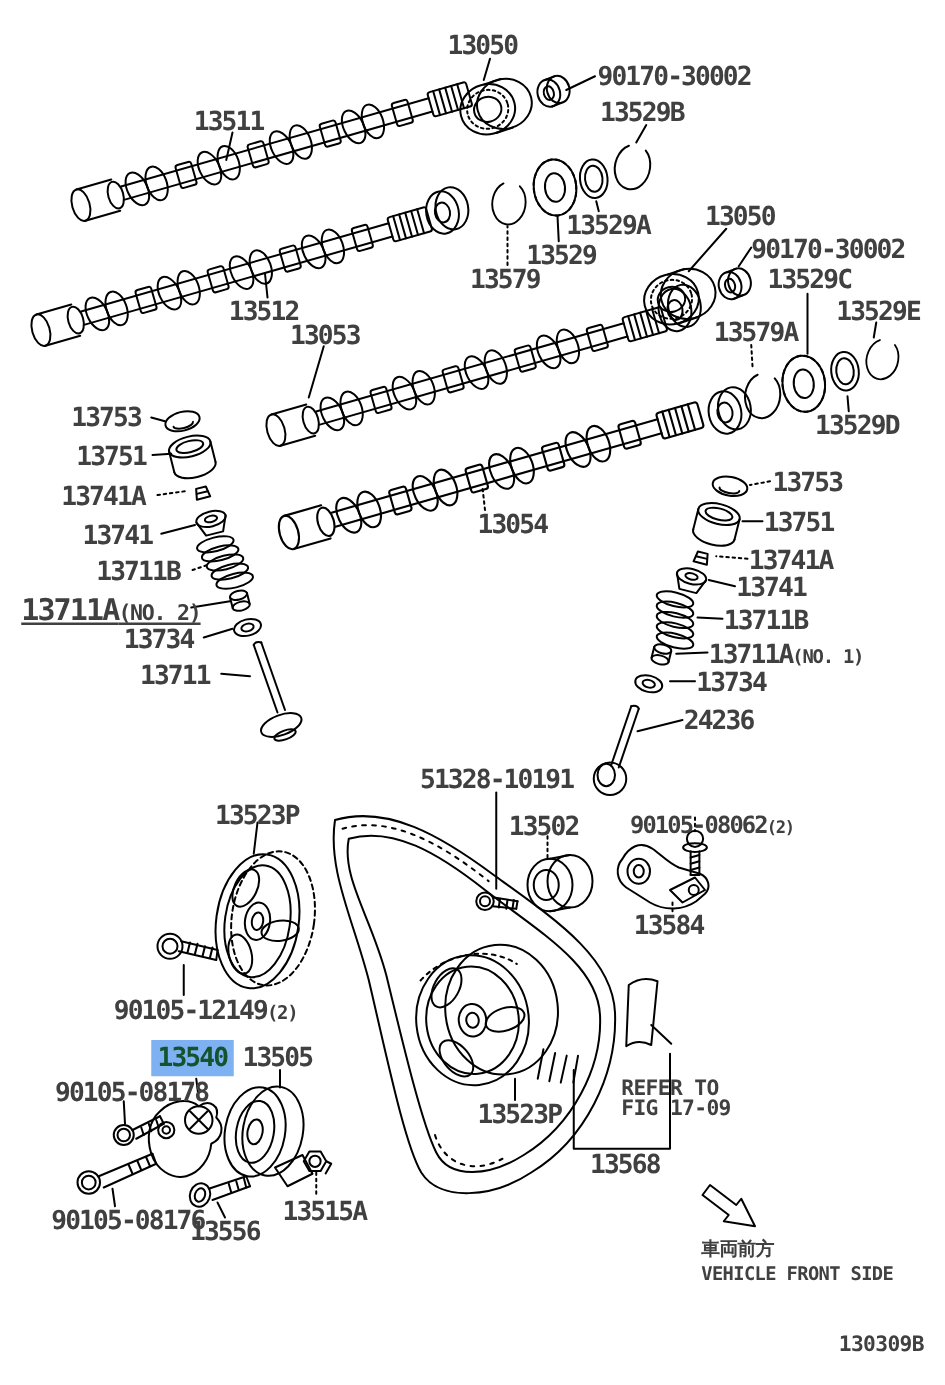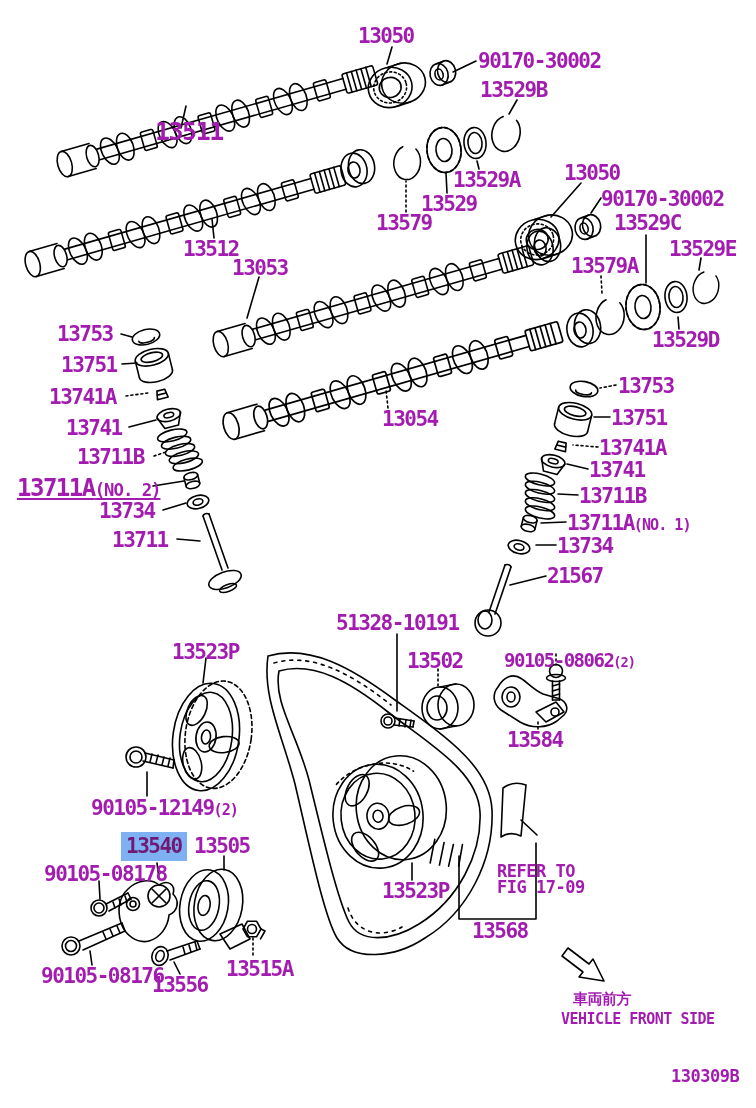--- a/index.html
+++ b/index.html
@@ -3,21 +3,21 @@
 <meta charset="utf-8">
 <style>
   html,body{margin:0;padding:0;background:#fff;}
   .canvas{position:relative;width:756px;height:1108px;background:#fff;overflow:hidden;
           font-family:"DejaVu Sans Mono","Liberation Mono",monospace;}
   svg{position:absolute;left:0;top:0;}
   svg *{stroke:#000;fill:none;stroke-width:1.6;stroke-linecap:round;stroke-linejoin:round;}
   .dd{stroke-dasharray:2,3;}
   .labels{position:absolute;left:0;top:0;width:756px;height:1108px;}
   .label{position:absolute;font-weight:bold;line-height:1;white-space:nowrap;
-         letter-spacing:-1.5px;color:#a21caf;}
+         letter-spacing:-1.5px;color:#404040;}
   .label .suffix{font-size:0.72em;letter-spacing:-1px;}
   .label.hl{padding:4px 5px 4px 5px;transform:translate(-5px,-4px);}
   .label.note{letter-spacing:-0.5px;}
 </style>
 </head>
 <body>
 
 <div class="canvas">
 
 <svg width="756" height="1108" viewBox="0 0 756 1108">
@@ -401,21 +401,21 @@
     <line x1="174" y1="962" x2="180" y2="974"></line>
     <line class="dd" x1="253" y1="938" x2="253" y2="957"></line>
     <line x1="412" y1="863" x2="412" y2="880"></line>
   </g>
 </svg>
 
 <div class="labels">
       <div class="label" style="left: 358px; top: 26px; font-size: 21px;"><span>13050</span></div>
       <div class="label" style="left: 478px; top: 51px; font-size: 21px;"><span>90170-30002</span></div>
       <div class="label" style="left: 480px; top: 80px; font-size: 21px;"><span>13529B</span></div>
-      <div class="label" style="left: 155px; top: 87px; font-size: 25px; margin-top: 32px;"><span>13511</span></div>
+      <div class="label" style="left: 155px; top: 87px; font-size: 21px;"><span>13511</span></div>
       <div class="label" style="left: 453px; top: 170px; font-size: 21px;"><span>13529A</span></div>
       <div class="label" style="left: 421px; top: 194px; font-size: 21px;"><span>13529</span></div>
       <div class="label" style="left: 376px; top: 213px; font-size: 21px;"><span>13579</span></div>
       <div class="label" style="left: 564px; top: 163px; font-size: 21px;"><span>13050</span></div>
       <div class="label" style="left: 601px; top: 189px; font-size: 21px;"><span>90170-30002</span></div>
       <div class="label" style="left: 614px; top: 213px; font-size: 21px;"><span>13529C</span></div>
       <div class="label" style="left: 669px; top: 239px; font-size: 21px;"><span>13529E</span></div>
       <div class="label" style="left: 183px; top: 239px; font-size: 21px;"><span>13512</span></div>
       <div class="label" style="left: 232px; top: 258px; font-size: 21px;"><span>13053</span></div>
       <div class="label" style="left: 571px; top: 256px; font-size: 21px;"><span>13579A</span></div>
@@ -429,35 +429,35 @@
       <div class="label" style="left: 17px; top: 476px; font-size: 24px; text-decoration: underline;"><span>13711A</span><span class="suffix">(NO. 2)</span></div>
       <div class="label" style="left: 99px; top: 501px; font-size: 21px;"><span>13734</span></div>
       <div class="label" style="left: 112px; top: 530px; font-size: 21px;"><span>13711</span></div>
       <div class="label" style="left: 362px; top: 409px; font-size: 21px; margin-left: 20px;"><span>13054</span></div>
       <div class="label" style="left: 611px; top: 408px; font-size: 21px;"><span>13751</span></div>
       <div class="label" style="left: 599px; top: 438px; font-size: 21px;"><span>13741A</span></div>
       <div class="label" style="left: 589px; top: 460px; font-size: 21px;"><span>13741</span></div>
       <div class="label" style="left: 579px; top: 486px; font-size: 21px;"><span>13711B</span></div>
       <div class="label" style="left: 567px; top: 513px; font-size: 21px;"><span>13711A</span><span class="suffix">(NO. 1)</span></div>
       <div class="label" style="left: 557px; top: 536px; font-size: 21px;"><span>13734</span></div>
-      <div class="label" style="left: 547px; top: 566px; font-size: 21px;"><span>21567</span></div>
+      <div class="label" style="left: 547px; top: 566px; font-size: 21px;"><span>24236</span></div>
       <div class="label" style="left: 336px; top: 613px; font-size: 21px;"><span>51328-10191</span></div>
       <div class="label" style="left: 407px; top: 651px; font-size: 21px;"><span>13502</span></div>
       <div class="label" style="left: 504px; top: 651px; font-size: 19px;"><span>90105-08062</span><span class="suffix">(2)</span></div>
       <div class="label" style="left: 172px; top: 642px; font-size: 21px;"><span>13523P</span></div>
       <div class="label" style="left: 507px; top: 730px; font-size: 21px;"><span>13584</span></div>
       <div class="label" style="left: 91px; top: 798px; font-size: 21px;"><span>90105-12149</span><span class="suffix">(2)</span></div>
-      <div class="label hl" style="left: 126px; top: 836px; font-size: 21px; background: rgb(125, 177, 242); color: #701a75;"><span>13540</span></div>
+      <div class="label hl" style="left: 126px; top: 836px; font-size: 21px; background: rgb(125, 177, 242); color: #14532d;"><span>13540</span></div>
       <div class="label" style="left: 194px; top: 836px; font-size: 21px;"><span>13505</span></div>
       <div class="label" style="left: 44px; top: 864px; font-size: 21px;"><span>90105-08178</span></div>
       <div class="label" style="left: 41px; top: 966px; font-size: 21px;"><span>90105-08176</span></div>
       <div class="label" style="left: 152px; top: 975px; font-size: 21px;"><span>13556</span></div>
       <div class="label" style="left: 226px; top: 959px; font-size: 21px;"><span>13515A</span></div>
       <div class="label" style="left: 382px; top: 881px; font-size: 21px;"><span>13523P</span></div>
       <div class="label" style="left: 472px; top: 921px; font-size: 21px;"><span>13568</span></div>
       <div class="label note" style="left: 497px; top: 863px; font-size: 17px;"><span>REFER TO</span></div>
       <div class="label note" style="left: 497px; top: 879px; font-size: 17px;"><span>FIG 17-09</span></div>
-      <div class="label note" style="left: 561px; top: 992px; font-size: 15px; margin-left: 12px;"><span>車両前方</span></div>
+      <div class="label note" style="left: 561px; top: 992px; font-size: 15px;"><span>車両前方</span></div>
       <div class="label note" style="left: 561px; top: 1012px; font-size: 15px;"><span>VEHICLE FRONT SIDE</span></div>
       <div class="label note" style="left: 671px; top: 1068px; font-size: 17px;"><span>130309B</span></div>
     </div>
 
 </div>
 
 </body></html>

